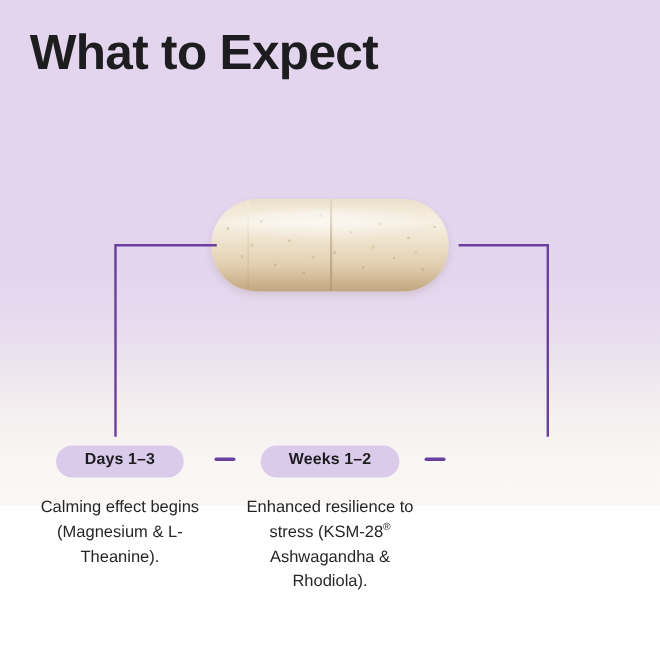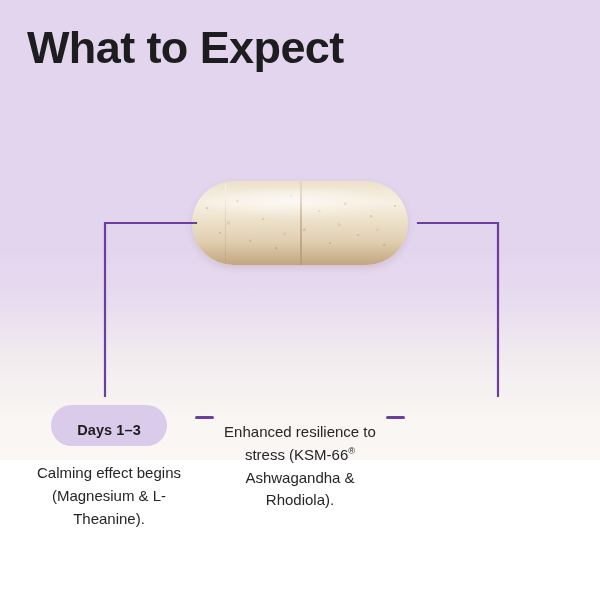--- a/index.html
+++ b/index.html
@@ -156,21 +156,21 @@
     flex-direction: column;
     align-items: center;
   }
   .badge {
     display: inline-block;
     background: #dacbeb;
     color: #1d1d1f;
     font-size: 14.5px;
     font-weight: 700;
     letter-spacing: 0.1px;
-    padding: 18px 26px 7px;
+    padding: 6px 26px 7px;
     border-radius: 999px;
     white-space: nowrap;
     line-height: 1.1;
   }
   .step-body {
     margin-top: 16px;
     font-size: 15px;
     line-height: 1.52;
     color: #262527;
     text-align: center;
@@ -219,21 +219,22 @@
   <div id="steps">
 
     <div class="step">
       <div class="badge">Days 1–3</div>
       <div class="step-body">Calming effect begins (Magnesium &amp; L-Theanine).</div>
     </div>
 
     <div class="dash"></div>
 
     <div class="step">
-      <div class="step-body"><span>Enhanced resilience to stress (KSM-66</span><sup>®</sup><span> Ashwagandha &amp; Rhodiola).</span></div>
+      <div class="badge">Weeks 1–2</div>
+      <div class="step-body"><span>Enhanced resilience to stress (KSM-28</span><sup>®</sup><span> Ashwagandha &amp; Rhodiola).</span></div>
     </div>
 
     <div class="dash"></div>
 
     <div class="step">
     </div>
 
   </div>
 </div>
 

